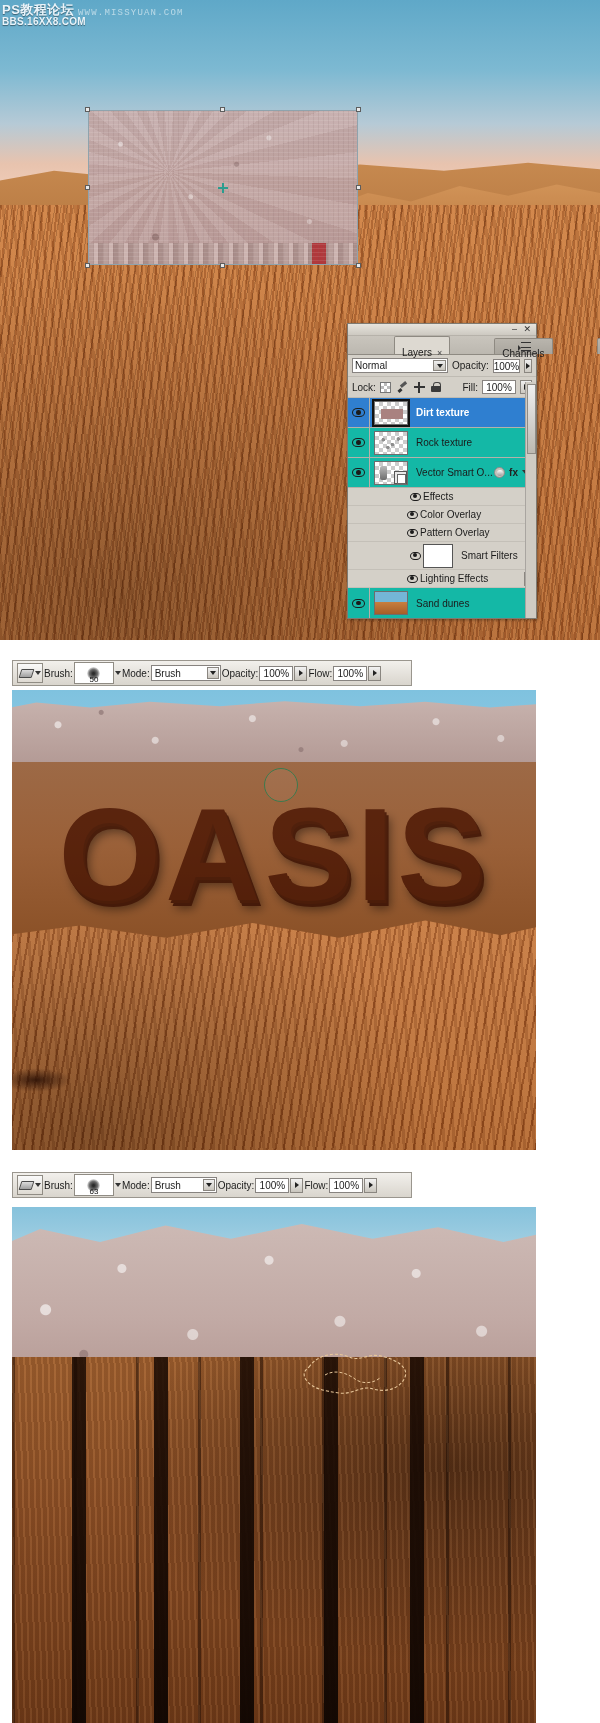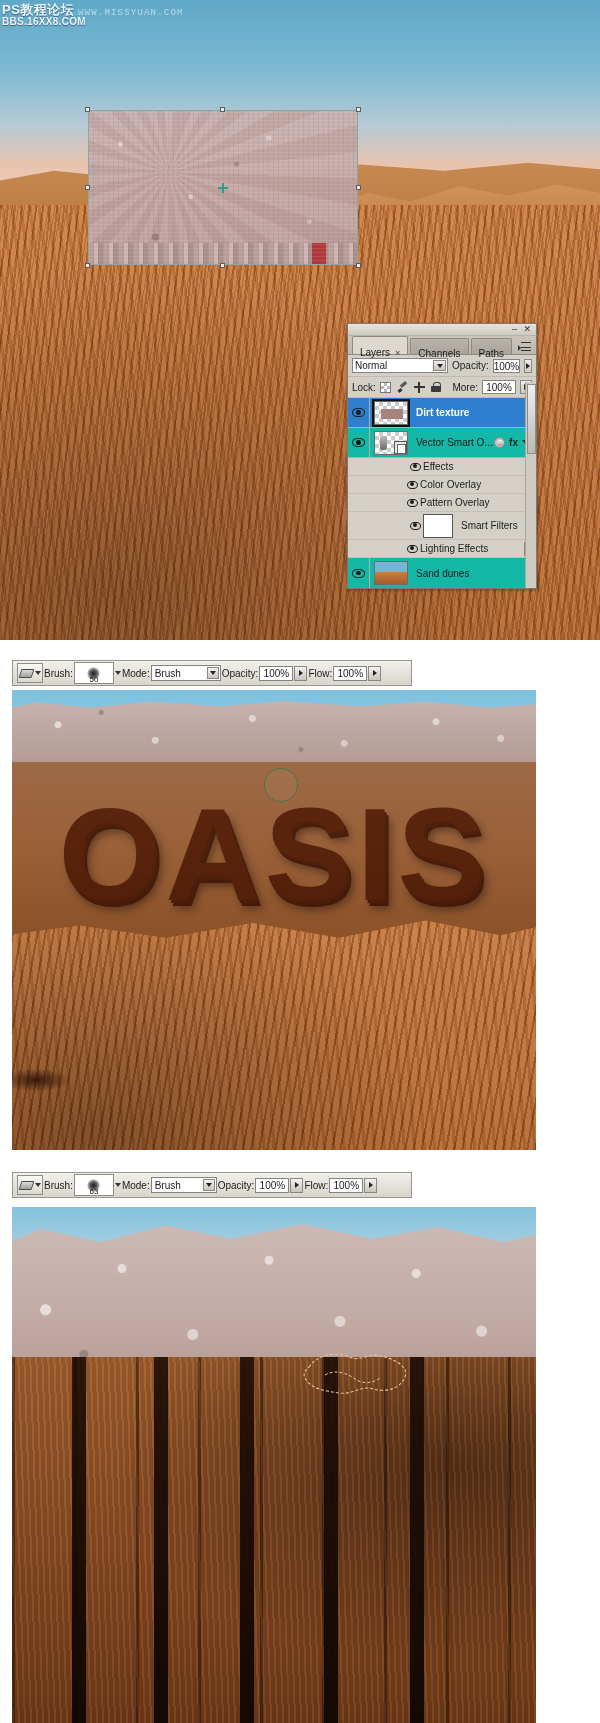--- a/index.html
+++ b/index.html
@@ -96,21 +96,21 @@
   .lp-titlebar {
     height:12px; background:linear-gradient(#e7e4dd,#cdc9c1);
     border-bottom:1px solid #b6b2aa; position:relative;
   }
   .lp-win-btns { position:absolute; right:3px; top:0px; font-size:9px; color:#333; letter-spacing:2px; line-height:11px; }
   .lp-tabs { display:flex; align-items:flex-end; height:19px; padding-left:4px;
     background:linear-gradient(#c9c5bd,#bcb8b0); border-bottom:1px solid #8e8a82; position:relative; }
   .lp-tab {
     height:16px; line-height:15px; padding:7px 7px; margin-right:2px;
     background:linear-gradient(#b9b5ad,#a9a59d); border:1px solid #8e8a82; border-bottom:none;
-    border-radius:2px 2px 0 0; font-size:10px;
+    border-radius:2px 2px 0 0; font-size:10px;margin-left:42px;
   }
   .lp-tab.active { background:#ddd9d1; height:18px; line-height:17px; font-weight:normal; }
   .lp-tab .x { margin-left:5px; color:#444; font-size:9px; }
   .lp-menu { position:absolute; right:4px; bottom:1px; width:14px; height:11px; }
   .lp-menu i { position:absolute; left:3px; width:10px; height:1px; background:#333; }
   .lp-menu i:nth-child(1){top:2px}.lp-menu i:nth-child(2){top:5px}.lp-menu i:nth-child(3){top:8px}
   .lp-menu b { position:absolute; left:0; top:3px; width:0;height:0;
       border-left:3px solid #333; border-top:3px solid transparent; border-bottom:3px solid transparent;}
 
   .lp-row { display:flex; align-items:center; padding:3px 4px; gap:4px; border-bottom:1px solid #bfbbb3; }
@@ -389,40 +389,51 @@
     </div>
 
     <div class="lp-row">
       <div class="lp-lab">Lock:</div>
       <div class="lock-icons">
         <span class="lk trans"></span>
         <span class="lk brush"></span>
         <span class="lk move"></span>
         <span class="lk lock"></span>
       </div>
-      <div class="lp-lab" style="margin-left:auto">More:</div>
+      <div class="lp-lab" style="margin-left:auto">Fill:</div>
       <div class="lp-num">100%</div>
       <div class="lp-sp"></div>
     </div>
 
     <div class="lp-list">
 
       <div class="layer selected">
         <div class="eye-cell">
           <span class="eye"></span>
         </div>
         <div class="thumb-cell">
           <div class="thumb sel-outline">
             <div class="patch"></div>
           </div>
         </div>
         <div class="lname">Dirt texture</div>
       </div>
 
 
+      <div class="layer">
+        <div class="eye-cell">
+          <span class="eye"></span>
+        </div>
+        <div class="thumb-cell">
+          <div class="thumb">
+            <div class="rocks"></div>
+          </div>
+        </div>
+        <div class="lname">Rock texture</div>
+      </div>
 
       <div class="layer">
         <div class="eye-cell">
           <span class="eye"></span>
         </div>
         <div class="thumb-cell">
           <div class="thumb">
             <div class="vs"></div>
             <div class="smartbadge"></div>
           </div>

